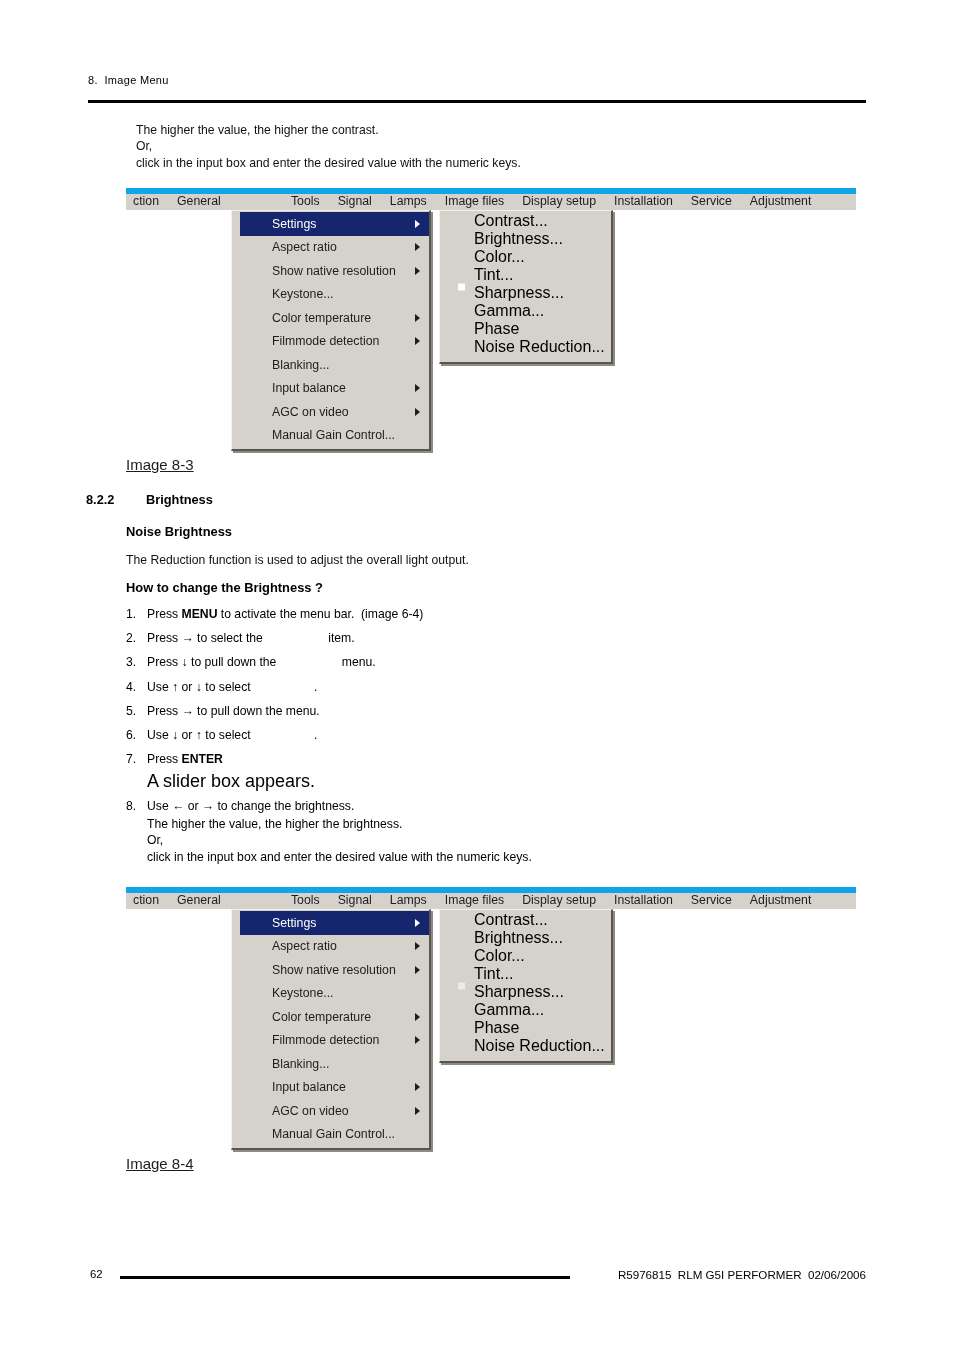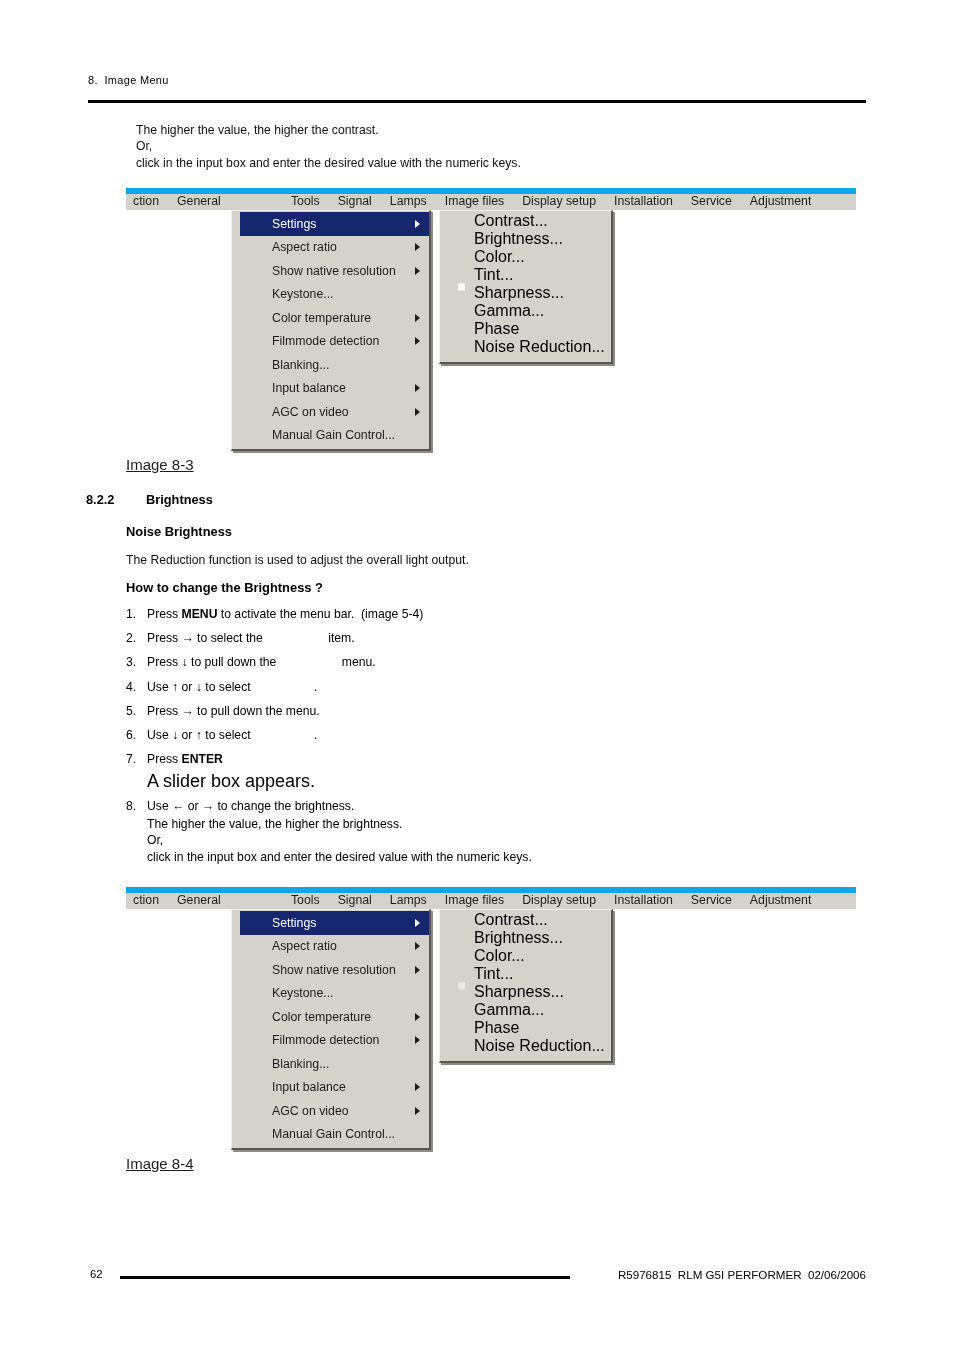--- a/index.html
+++ b/index.html
@@ -366,21 +366,21 @@
 
 <div class="sub-head h-about">Noise Brightness</div>
 <div class="para p-about">The Reduction function is used to adjust the overall light output.</div>
 
 <div class="sub-head h-how">How to change the Brightness ?</div>
 
 <div class="steps">
 
   <div class="step">
     <span class="idx">1.</span>
-    <span class="txt"><span>Press </span><b>MENU</b><span> to activate the menu bar.  (image 5-4)</span></span>
+    <span class="txt"><span>Press </span><b>MENU</b><span> to activate the menu bar.  (image 6-4)</span></span>
   </div>
 
   <div class="step">
     <span class="idx">2.</span>
     <span class="txt"><span>Press → to select the </span><span class="gap g-item"></span><span>item.</span></span>
   </div>
 
   <div class="step">
     <span class="idx">3.</span>
     <span class="txt"><span>Press ↓ to pull down the </span><span class="gap g-menu"></span><span>menu.</span></span>

